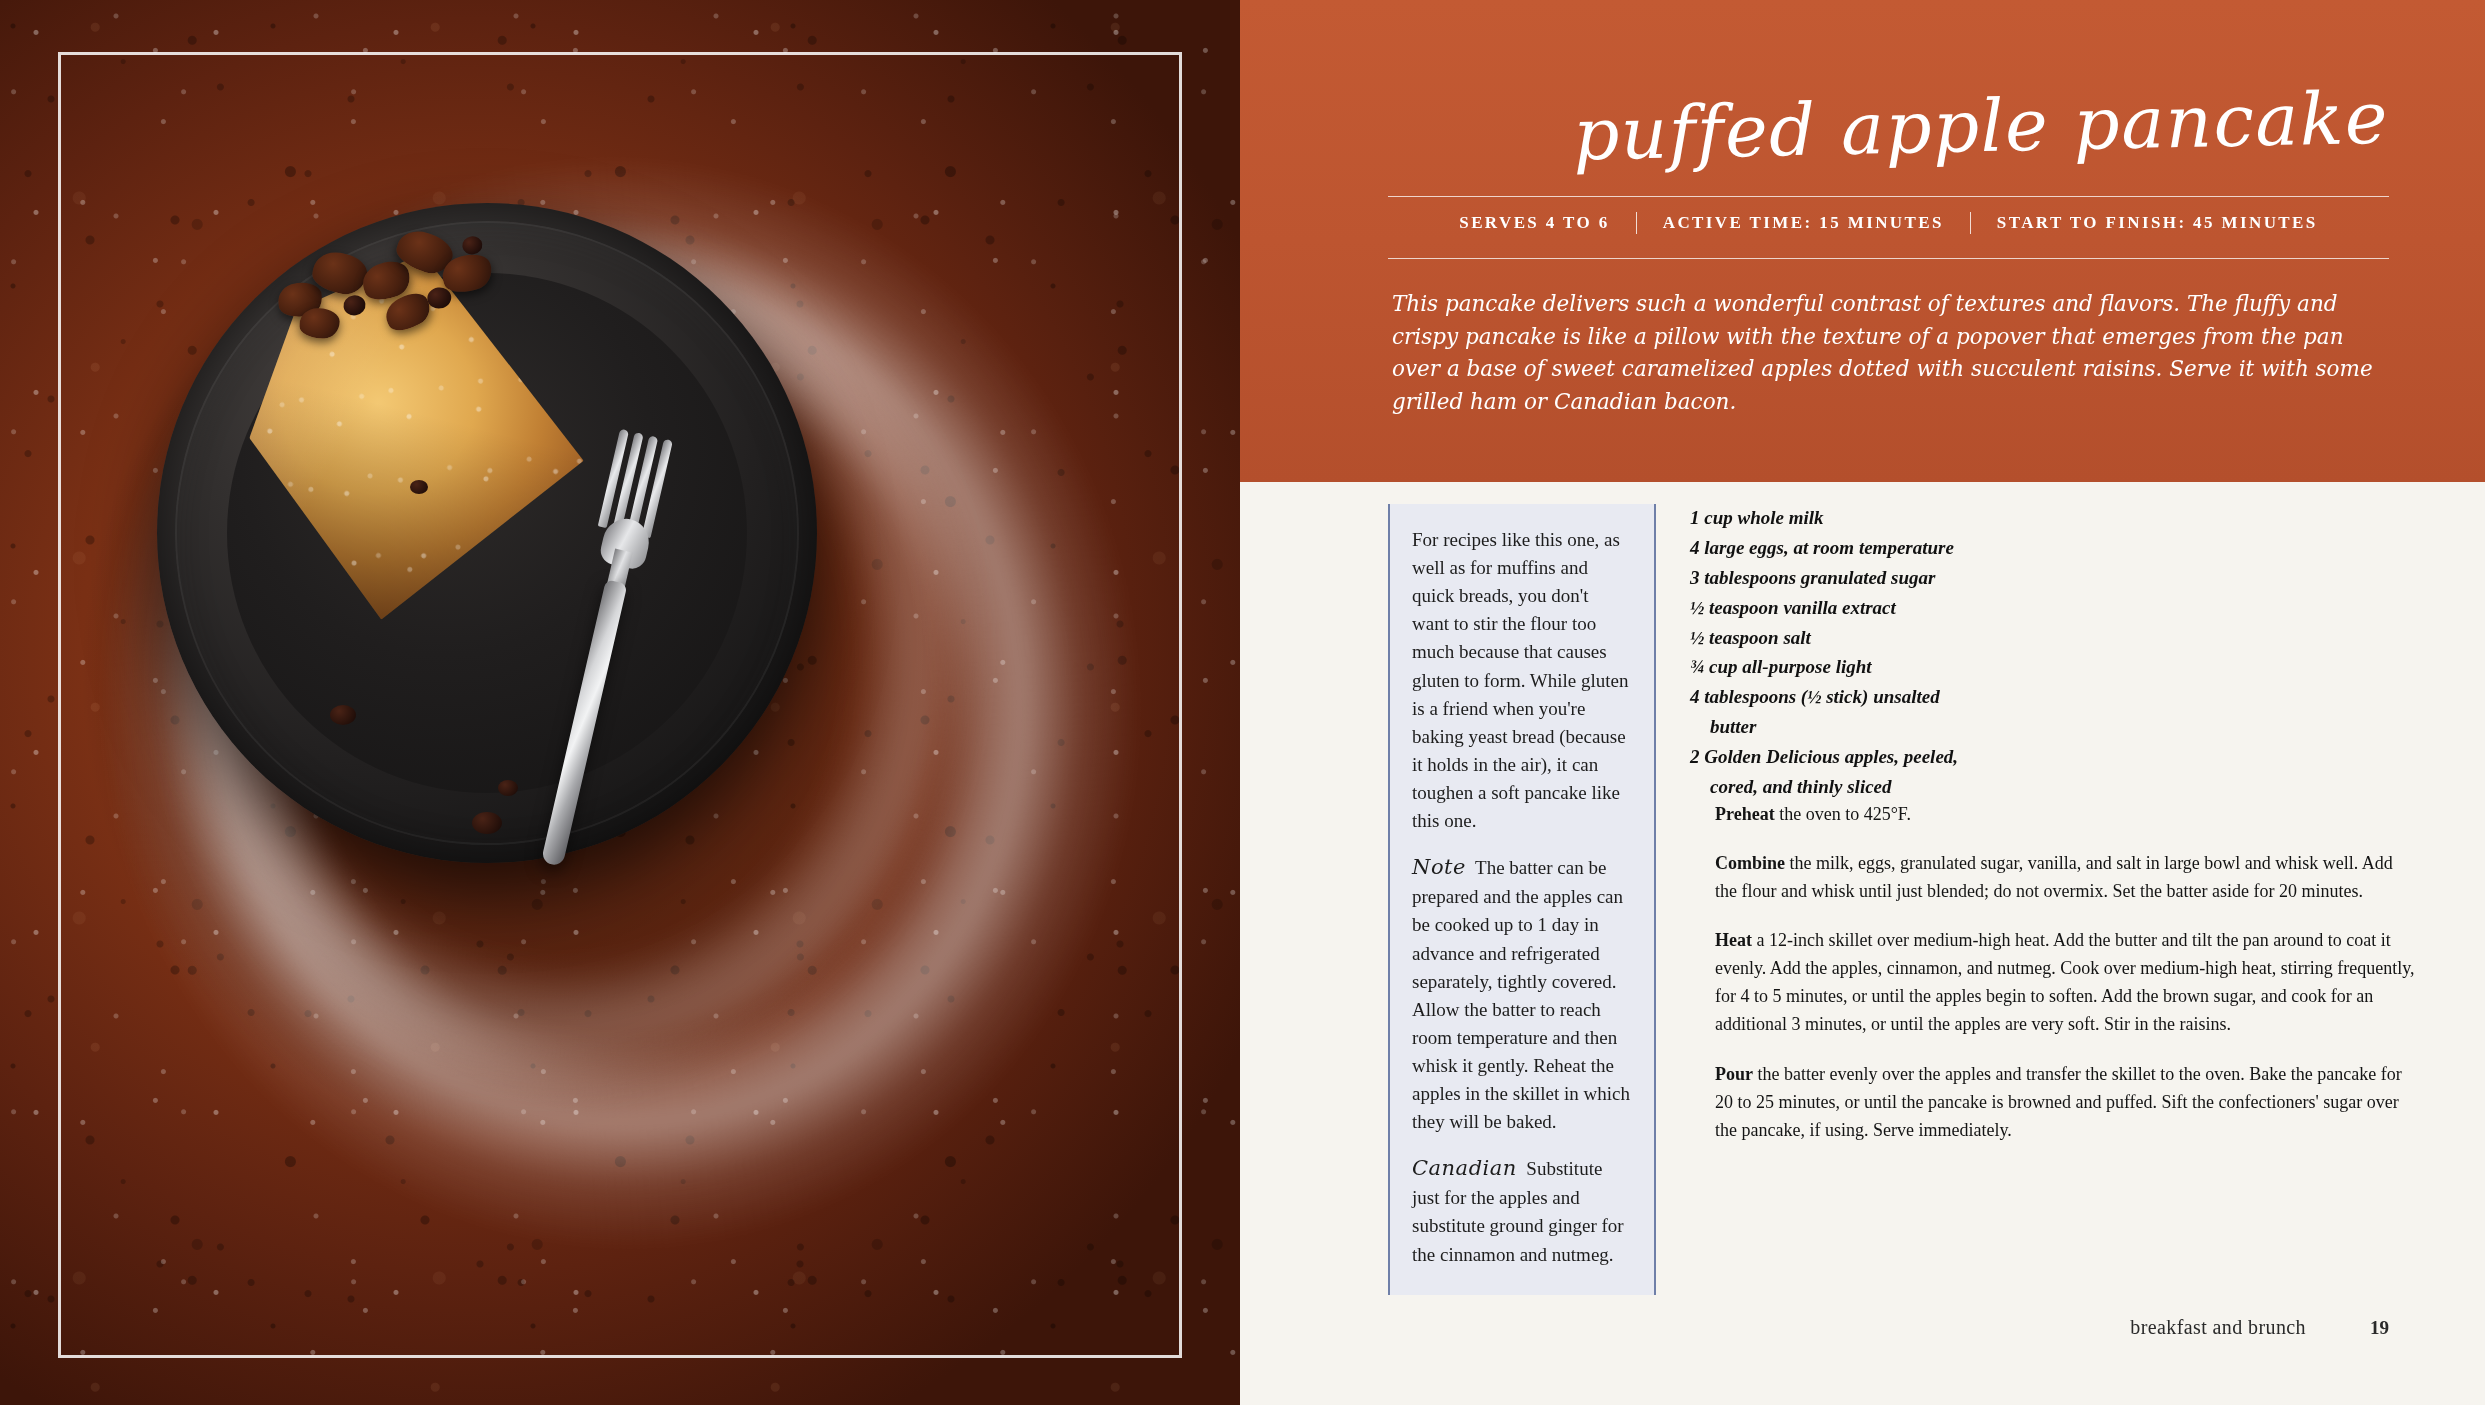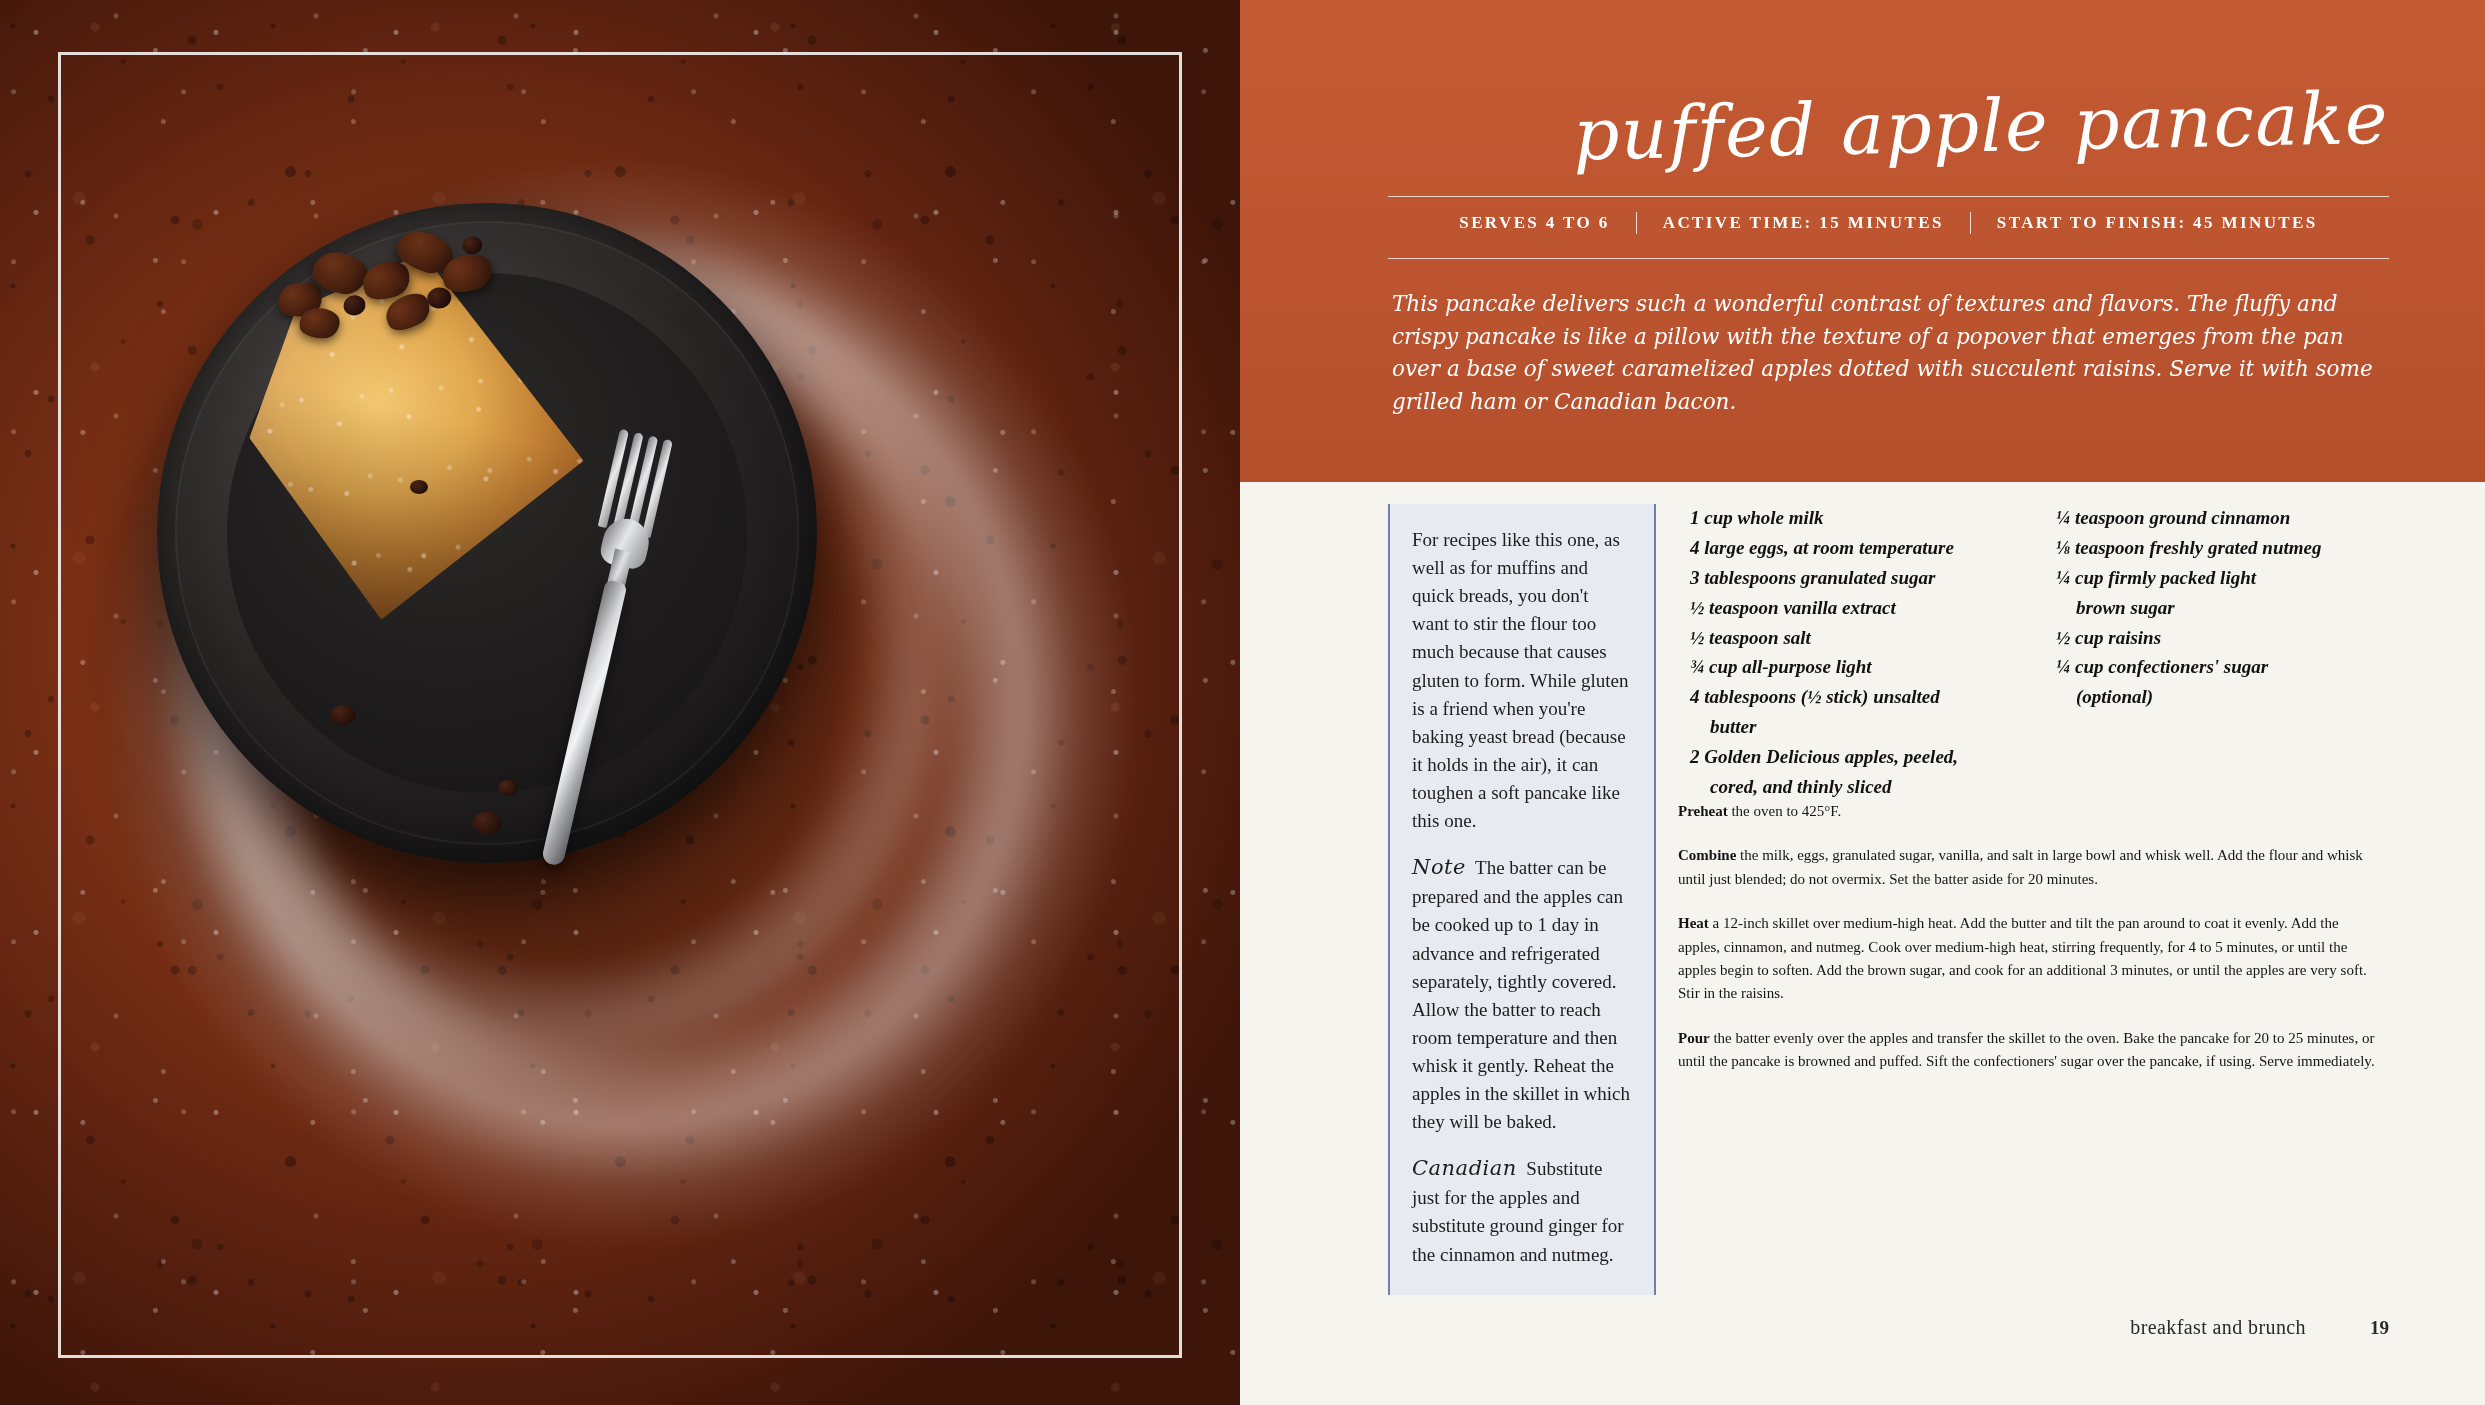--- a/index.html
+++ b/index.html
@@ -340,25 +340,25 @@
     font-weight: bold;
     font-size: 19px;
     line-height: 1.52;
     color: #111111;
   }
   .ing-col div { margin-bottom: 1px; }
   .ing-indent { padding-left: 20px; }
 
   .steps {
     position: absolute;
-    left: 438px;
+    left: 475px;
     top: 318px;
     width: 700px;
     font-family: "Liberation Serif", serif;
-    font-size: 15px;
+    font-size: 18px;
     line-height: 1.56;
     color: #141414;
   }
   .steps p { margin: 0 0 21px 0; }
   .steps b { font-weight: bold; }
 
   .footer {
     position: absolute;
     left: 0; right: 0;
     bottom: 66px;
@@ -465,29 +465,20 @@
           <div>4 large eggs, at room temperature</div>
           <div>3 tablespoons granulated sugar</div>
           <div>½ teaspoon vanilla extract</div>
           <div>½ teaspoon salt</div>
           <div>¾ cup all-purpose light</div>
           <div>4 tablespoons (½ stick) unsalted</div>
           <div class="ing-indent">butter</div>
           <div>2 Golden Delicious apples, peeled,</div>
           <div class="ing-indent">cored, and thinly sliced</div>
         </div>
-        <div class="ing-col">
-          <div>¼ teaspoon ground cinnamon</div>
-          <div>⅛ teaspoon freshly grated nutmeg</div>
-          <div>¼ cup firmly packed light</div>
-          <div class="ing-indent">brown sugar</div>
-          <div>½ cup raisins</div>
-          <div>¼ cup confectioners' sugar</div>
-          <div class="ing-indent">(optional)</div>
-        </div>
       </div>
 
       <div class="steps">
         <p><b>Preheat</b><span> the oven to 425°F.</span></p>
         <p><b>Combine</b><span> the milk, eggs, granulated sugar, vanilla, and salt in large bowl and whisk well. Add the flour and whisk until just blended; do not overmix. Set the batter aside for 20 minutes.</span></p>
         <p><b>Heat</b><span> a 12-inch skillet over medium-high heat. Add the butter and tilt the pan around to coat it evenly. Add the apples, cinnamon, and nutmeg. Cook over medium-high heat, stirring frequently, for 4 to 5 minutes, or until the apples begin to soften. Add the brown sugar, and cook for an additional 3 minutes, or until the apples are very soft. Stir in the raisins.</span></p>
         <p><b>Pour</b><span> the batter evenly over the apples and transfer the skillet to the oven. Bake the pancake for 20 to 25 minutes, or until the pancake is browned and puffed. Sift the confectioners' sugar over the pancake, if using. Serve immediately.</span></p>
       </div>
 
       <div class="footer">

